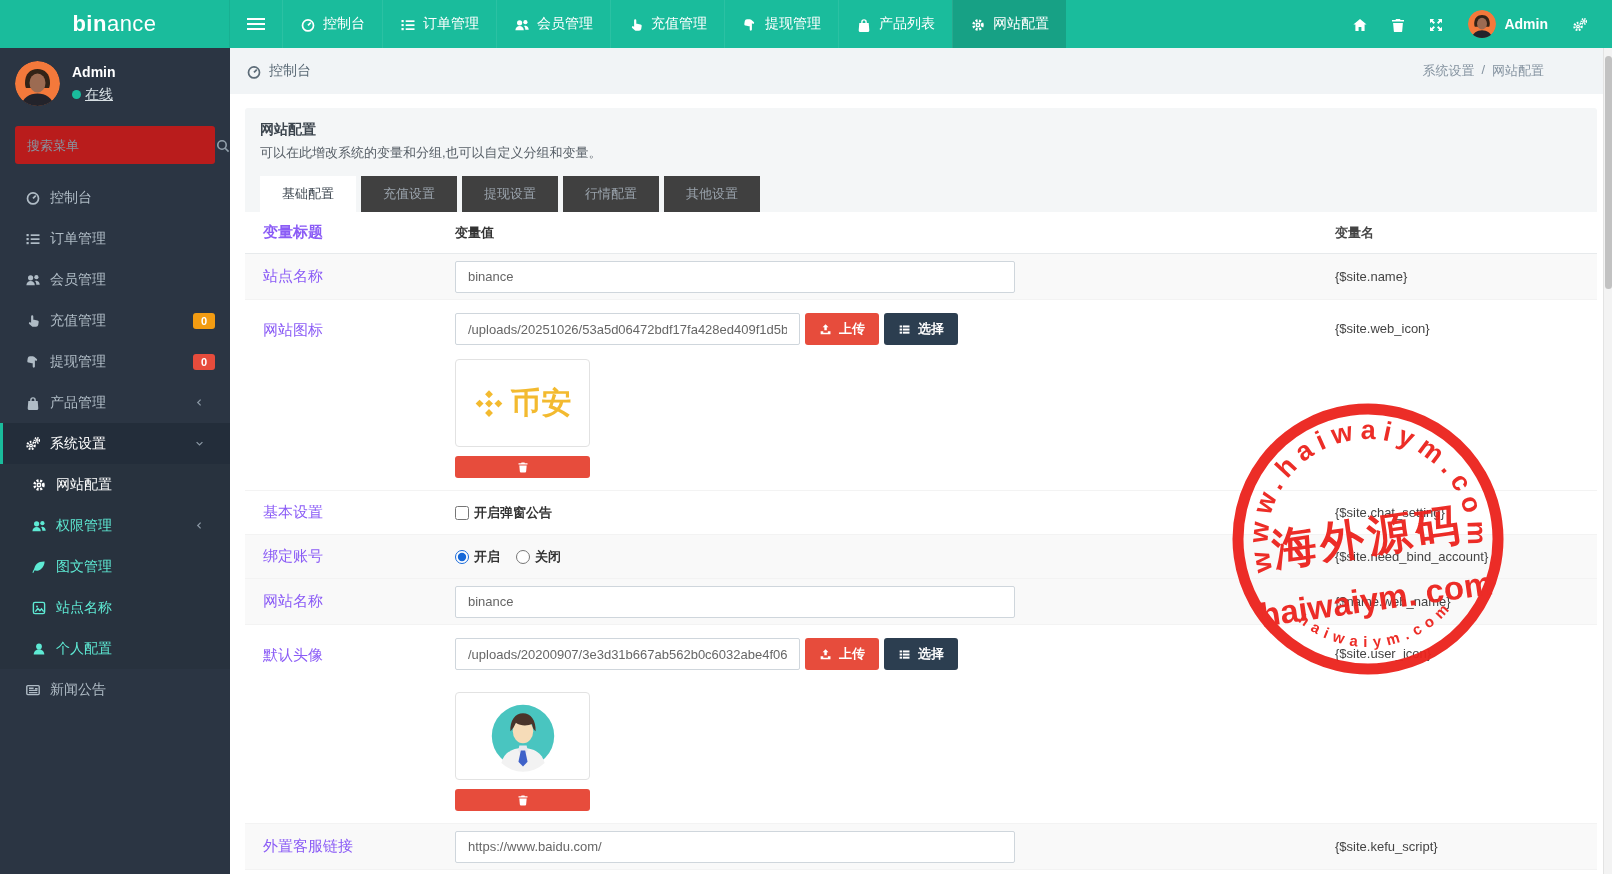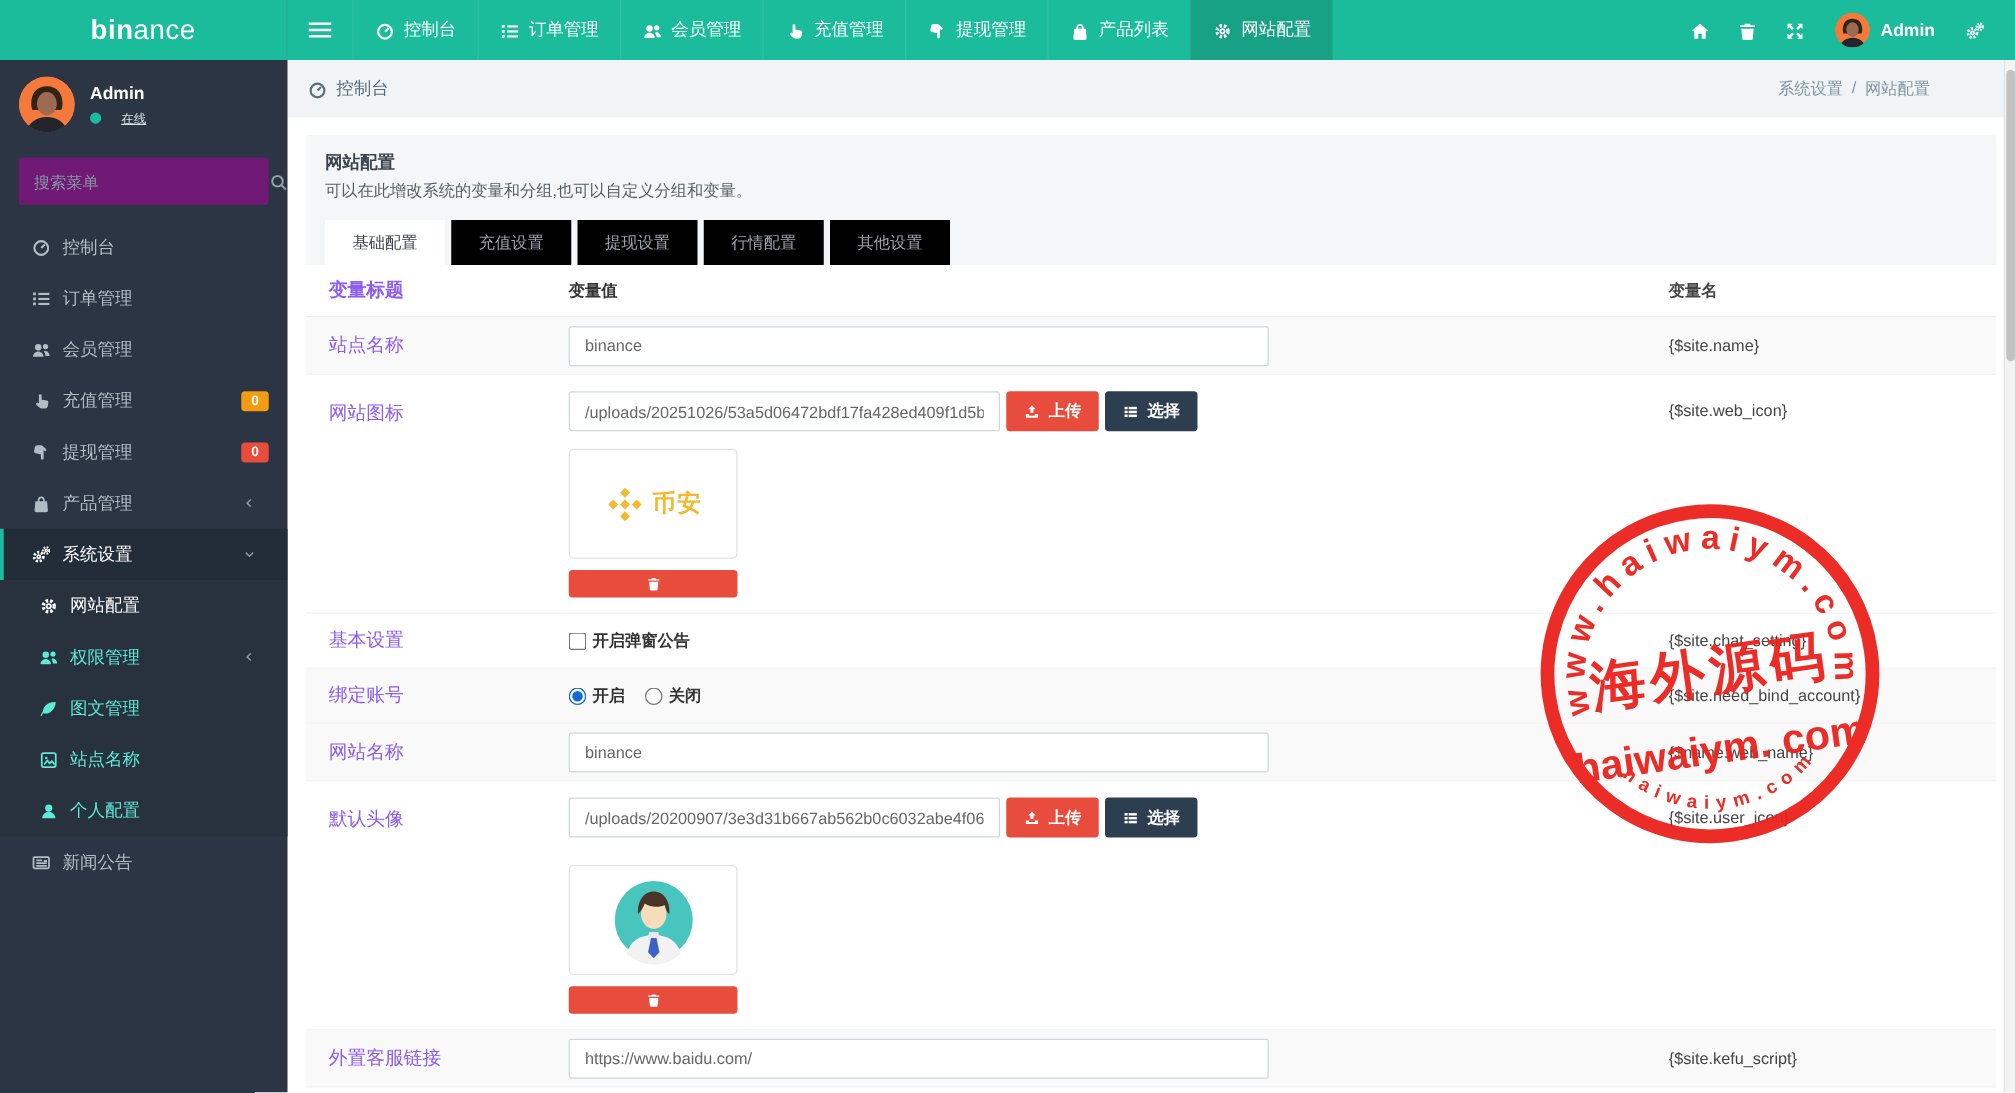--- a/index.html
+++ b/index.html
@@ -21,23 +21,23 @@
   .tright { margin-left:auto; display:flex; align-items:center; padding-right:14px; }
   .tright .tbtn { width:38px; height:48px; display:flex; align-items:center; justify-content:center; color:#fff; cursor:pointer; }
   .tright .avatar-sm { width:28px; height:28px; border-radius:50%; overflow:hidden; margin:0 8px 0 14px; }
   .tright .uname { color:#fff; font-size:14px; font-weight:700; margin-right:56px; }
 
   
   .sidebar { position:absolute; top:48px; left:0; width:230px; height:826px; background:#2b3543; z-index:10; }
   .upanel { display:flex; align-items:center; gap:12px; padding:13px 15px 14px; }
   .upanel .avatar { width:45px; height:45px; border-radius:50%; overflow:hidden; flex:none; }
   .upanel .uname { color:#fff; font-weight:700; font-size:14px; margin-bottom:6px; }
-  .upanel .ustatus { color:#d8e0e4; font-size:10px; display:flex; align-items:center; gap:16px;text-decoration:underline; }
+  .upanel .ustatus { color:#d8e0e4; font-size:14px; display:flex; align-items:center; gap:4px;text-decoration:underline; }
   .upanel .dot { width:9px; height:9px; border-radius:50%; background:#1abc9c; display:inline-block; }
-  .sform { margin:6px 15px 0; height:38px; background:#701a75; border-radius:3px; display:flex; align-items:center; }
+  .sform { margin:6px 15px 0; height:38px; background:#b91c1c; border-radius:3px; display:flex; align-items:center; }
   .sform input { flex:1; background:transparent; border:none; outline:none; color:#a7b4bf; font-size:13px; padding:0 12px; font-family:inherit; }
   .sform input::placeholder { color:#8795a1; }
   .sform .sbtn { width:34px; color:#93a1ac; display:flex; align-items:center; justify-content:center; cursor:pointer; }
   .smenu { margin-top:13px; }
   .sitem { height:41px; display:flex; align-items:center; padding:0 15px 0 22px; color:#b0bcc6; font-size:14px; cursor:pointer; border-left:3px solid transparent; }
   .sitem .ico { margin-right:10px; }
   .sitem .lbl { flex:1; }
   .sitem.active-parent { background:#232d3a; border-left-color:#1abc9c; color:#fff; }
   .badge { min-width:22px; height:16px; border-radius:3px; color:#fff; font-size:11px; font-weight:700; display:flex; align-items:center; justify-content:center; padding:0 5px; }
   .badge.orange { background:#f39c12; }
@@ -52,42 +52,42 @@
   .crumbbar { height:46px; background:#f1f4f6; display:flex; align-items:center; padding:0 16px; }
   .crumbbar .htitle { display:flex; align-items:center; gap:8px; color:#5c6b77; font-size:14px; }
   .crumbs { margin-left:auto; margin-right:52px; color:#8593a0; font-size:13px; display:flex; gap:7px; }
   .crumbs .crumb { cursor:pointer; }
 
   .panel { margin:14px 15px 0; }
   .phead { background:#f4f6f7; border-radius:3px 3px 0 0; padding:13px 15px 0; }
   .ptitle { font-size:14px; font-weight:700; color:#3c454e; margin-bottom:5px; }
   .psub { font-size:13px; color:#565e66; margin-bottom:14px; }
   .tabs { display:flex; }
-  .tab { height:36px; line-height:36px; padding:0 22px; margin-right:5px; background:#000000; color:#9aa3ac; font-size:13px; cursor:pointer; }
+  .tab { height:36px; line-height:36px; padding:0 22px; margin-right:5px; background:#404040; color:#9aa3ac; font-size:13px; cursor:pointer; }
   .tab.active { background:#fff; color:#3c454e; }
 
   .tbl { background:#fff; }
   .trow { display:flex; align-items:center; }
   .thead { height:42px; border-bottom:1px solid #e7eaec; font-weight:700; color:#333; font-size:13px; }
   .c-label { flex:0 0 210px; padding-left:18px; font-size:15px; color:#8b5cf6; }
   .c-value { flex:1; }
   .c-var { flex:0 0 262px; font-size:13px; color:#444; }
   .r { border-bottom:1px solid #f3f3f3; min-height:46px; }
   .r.odd { background:#f9f9f9; }
   .r.tall { align-items:flex-start; padding:13px 0 12px; }
   .r.tall .c-label, .r.tall .c-var { padding-top:8px; }
   .inp { height:32px; border:1px solid #cfd6dc; border-radius:2px; font-size:13px; color:#666; padding:0 12px; width:560px; outline:none; background:#fff; font-family:inherit; }
   .inp.short { width:345px; }
   .btnline { display:flex; align-items:center; gap:5px; }
   .btn { height:32px; display:inline-flex; align-items:center; gap:7px; padding:0 14px; color:#fff; font-size:13px; font-weight:700; border:none; border-radius:3px; cursor:pointer; font-family:inherit; }
   .btn.red { background:#e74c3c; }
   .btn.dark { background:#2c3e50; }
   .btn .ico { width:13px; height:13px; }
   .preview { width:135px; height:88px; border:1px solid #e2e2e2; border-radius:4px; background:#fff; margin-top:14px; display:flex; align-items:center; justify-content:center; gap:6px; }
-  .preview .bname { color:#f3ba2f; font-size:19px; font-weight:700; letter-spacing:1px; }
+  .preview .bname { color:#f3ba2f; font-size:30px; font-weight:700; letter-spacing:1px; }
   .delbtn { width:135px; height:22px; margin-top:9px; background:#e74c3c; border:none; border-radius:3px; display:flex; align-items:center; justify-content:center; color:#fff; cursor:pointer; }
   .delbtn .ico { width:12px; height:12px; }
   .choice { display:flex; align-items:center; gap:5px; font-size:13px; font-weight:700; color:#333; margin-right:16px; cursor:pointer; }
   .choice input { width:14px; height:14px; accent-color:#1668d8; margin:0; cursor:pointer; }
   .choices { display:flex; align-items:center; }
 
   
   .vtrack { position:absolute; top:48px; right:0; width:9px; height:826px; background:#f3f3f3; border-left:1px solid #e3e3e3; z-index:30; }
   .vthumb { position:absolute; top:8px; left:1px; width:7px; height:233px; background:#c2c2c2; border-radius:4px; cursor:pointer; }
 

